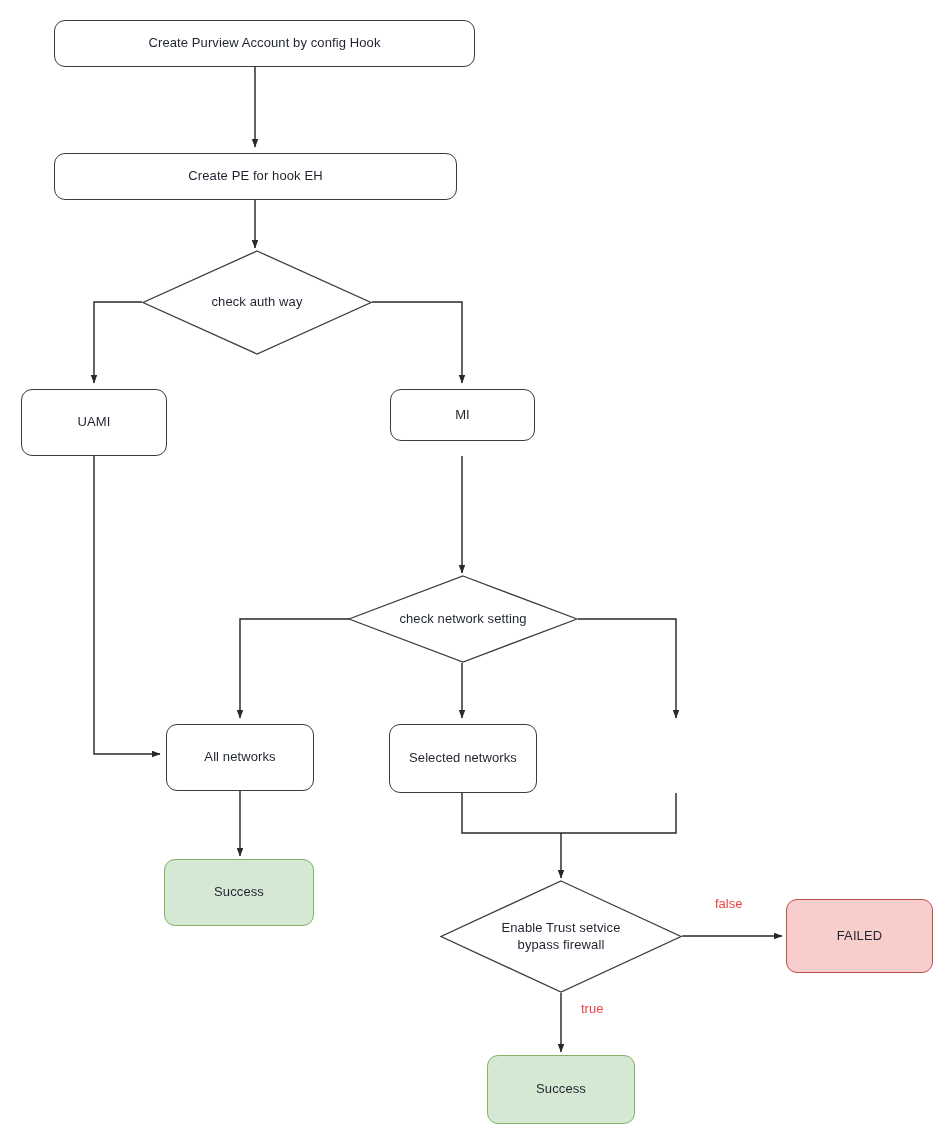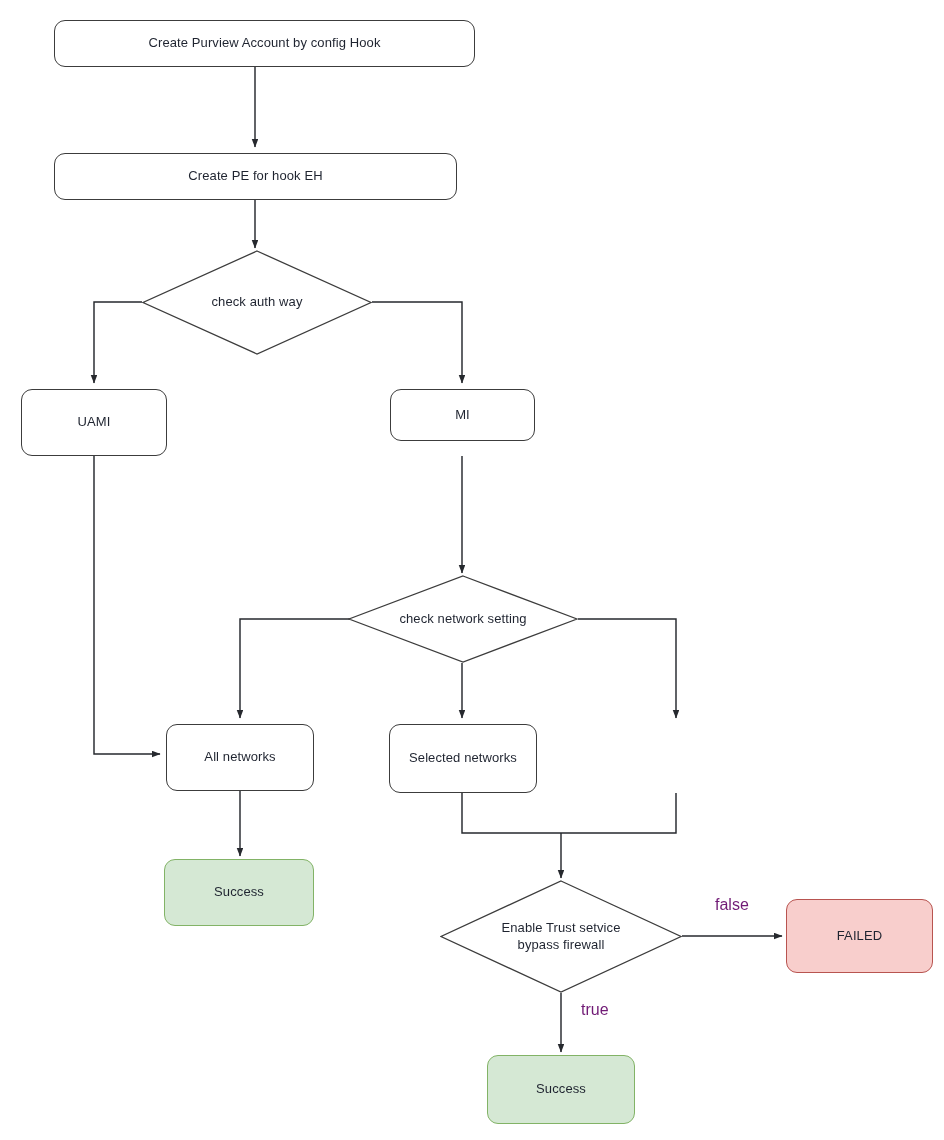--- a/index.html
+++ b/index.html
@@ -65,22 +65,22 @@
   .dia-shape {
     position: absolute;
     left: 0;
     top: 0;
     width: 100%;
     height: 100%;
     z-index: 1;
   }
   .edge-label {
     position: absolute;
-    font-size: 16px;
-    color: #701a75;
+    font-size: 13px;
+    color: #ef4444;
     background: #ffffff;
     padding: 0 3px;
     white-space: nowrap;
   }
 </style>
 </head>
 <body>
 
 <div id="canvas">
 

